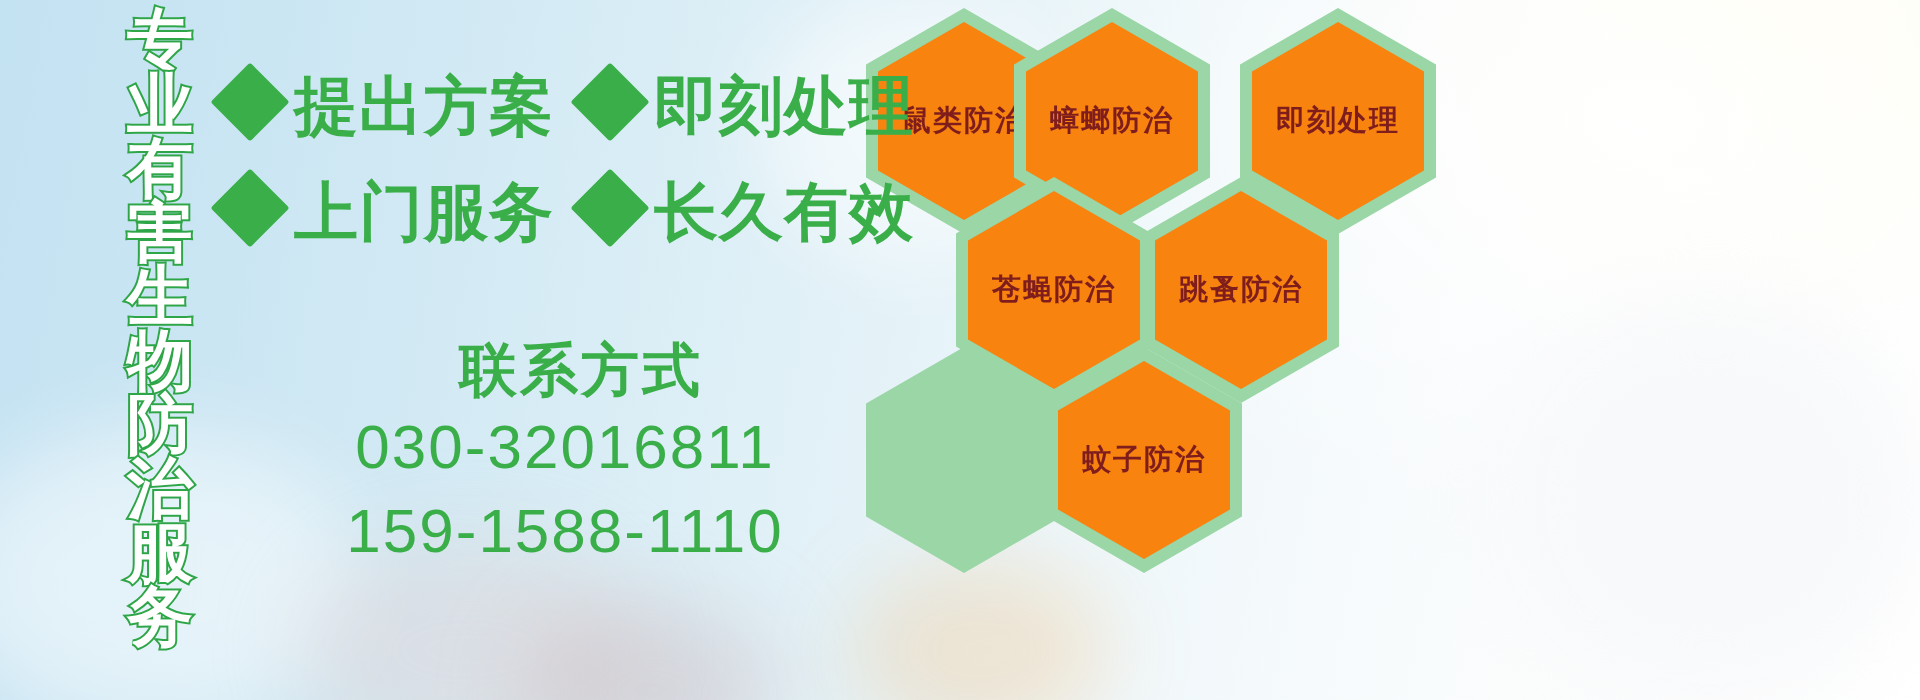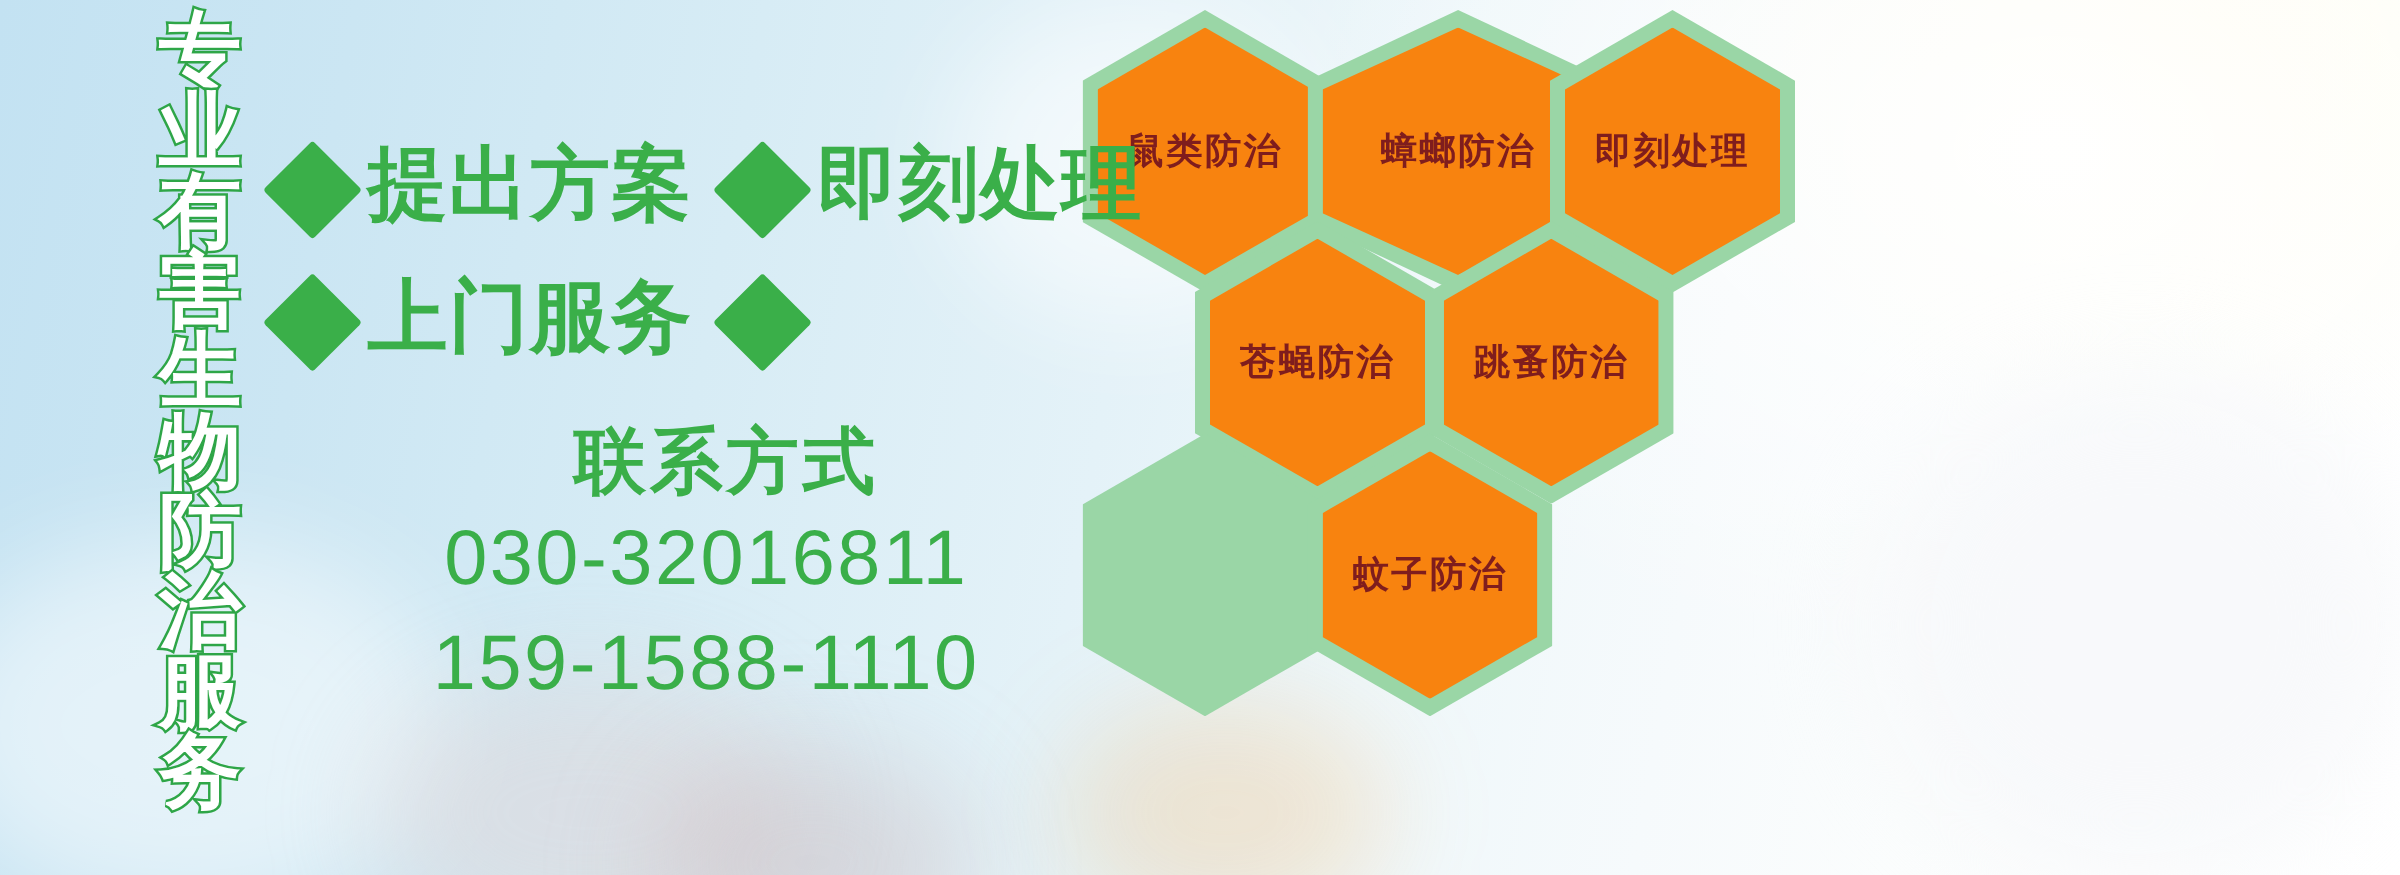--- a/index.html
+++ b/index.html
@@ -36,21 +36,21 @@
     -webkit-text-stroke:4px #2fa648;
     paint-order:stroke fill;
     text-shadow:0 0 1px #2fa648;
     letter-spacing:0;
   }
 
   
   #features{
     position:absolute;left:222px;top:74px;width:660px;z-index:6;
   }
-  .feat-row{display:flex;align-items:flex-end;height:106px;font-family:Liberation Serif, serif;}
+  .feat-row{display:flex;align-items:flex-start;height:106px;}
   .diamond{
     width:56px;height:56px;background:#3aaf49;flex:0 0 auto;
     transform:rotate(45deg);margin-right:16px;border-radius:3px;
   }
   .feat-text{
     font-size:64px;font-weight:700;color:#3aaf49;line-height:64px;
     letter-spacing:1px;white-space:nowrap;margin-right:28px;
   }
   .feat-text.second{margin-right:0;}
 
@@ -115,39 +115,40 @@
     <div class="feat-row">
       <span class="diamond"></span>
       <span class="feat-text">提出方案</span>
       <span class="diamond"></span>
       <span class="feat-text second">即刻处理</span>
     </div>
     <div class="feat-row">
       <span class="diamond"></span>
       <span class="feat-text">上门服务</span>
       <span class="diamond"></span>
+      <span class="feat-text second">长久有效</span>
     </div>
   </div>
 
   <div id="contact">
     <div id="contact-title">联系方式</div>
     <div class="phone">030-32016811</div>
     <div class="phone">159-1588-1110</div>
   </div>
 
   <div id="hex-grid">
 
     <div class="hex" style="left:866px;top:8px;">
       <div class="outer"></div>
       <div class="inner">
         <span class="label">鼠类防治</span>
       </div>
     </div>
 
-    <div class="hex" style="left:1046px;top:8px;padding-left:45px;">
+    <div class="hex" style="left:1014px;top:8px;">
       <div class="outer"></div>
       <div class="inner">
         <span class="label">蟑螂防治</span>
       </div>
     </div>
 
     <div class="hex" style="left:1240px;top:8px;">
       <div class="outer"></div>
       <div class="inner">
         <span class="label">即刻处理</span>

